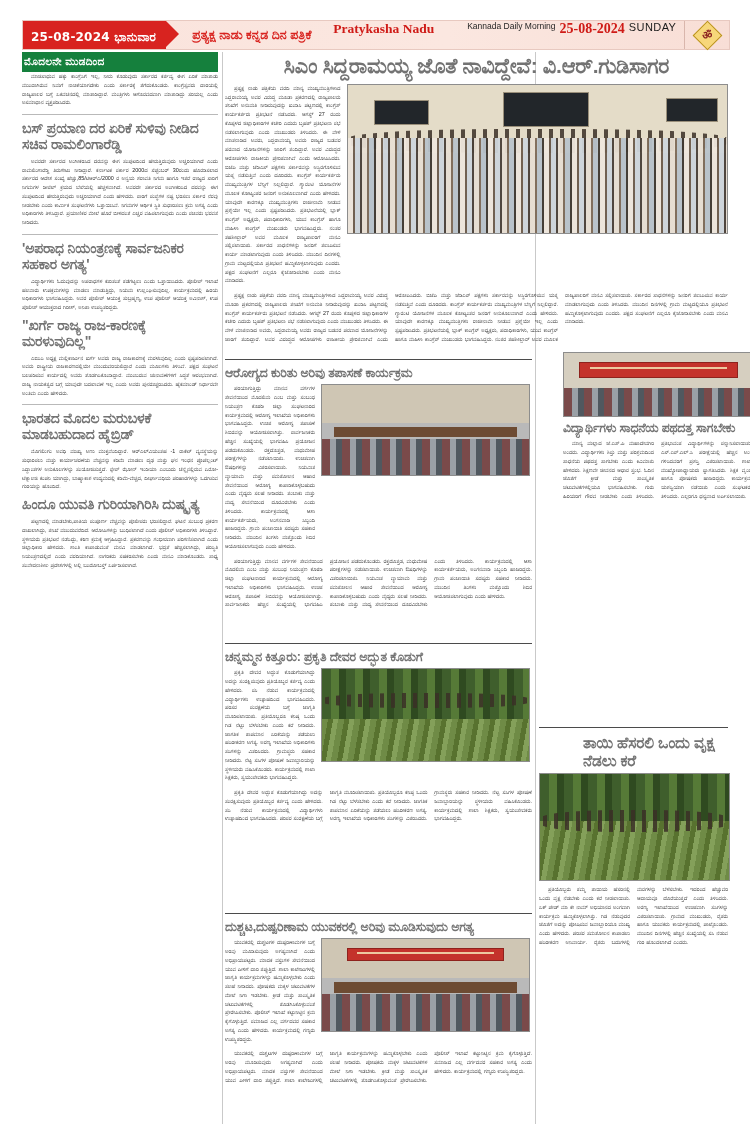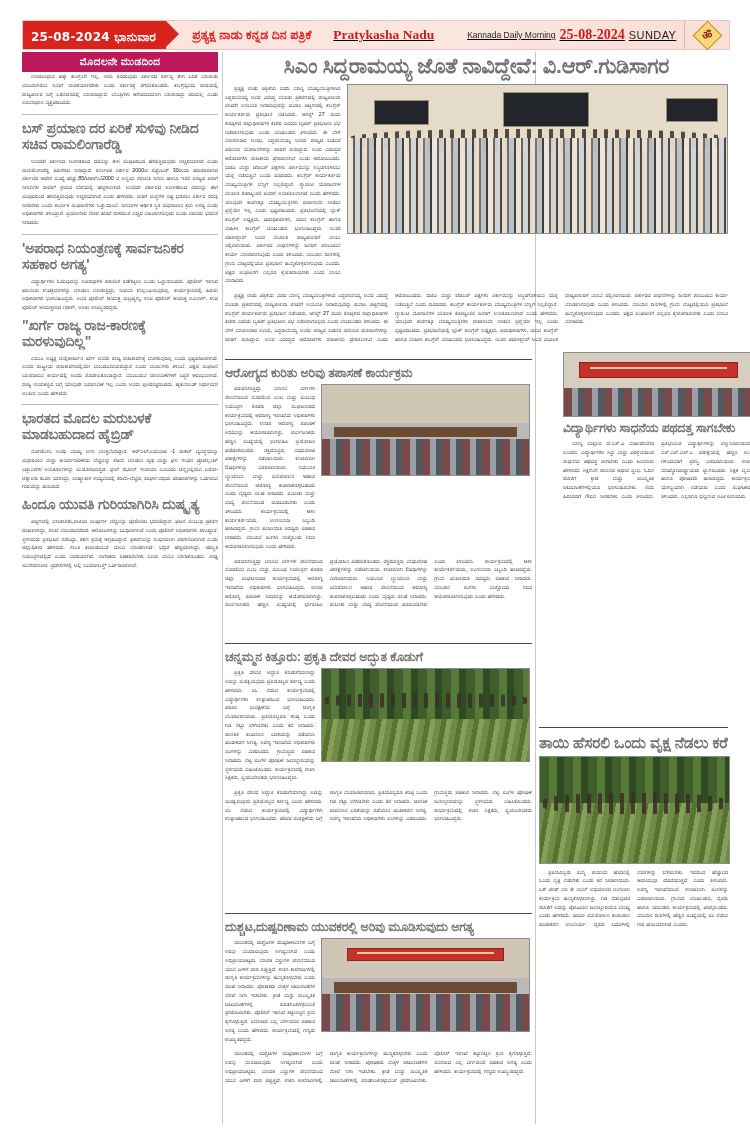--- a/index.html
+++ b/index.html
@@ -30,21 +30,21 @@
   .md-date-tab:after{
     content:"";position:absolute;right:-13px;top:0;bottom:0;width:0;height:0;
     border-top:13.5px solid transparent;border-bottom:13.5px solid transparent;
     border-left:13px solid #d8231f;
   }
   .md-kn-title{
     flex:0 0 auto;padding:0 14px 0 26px;display:flex;align-items:center;
     color:#d8231f;font-size:12.5px;font-weight:bold;
     font-family:"Liberation Sans",sans-serif;white-space:nowrap;
   }
-  .md-mid{flex:1 1 auto;display:flex;align-items:center;justify-content:center;gap:4px;white-space:nowrap;text-decoration:underline;}
+  .md-mid{flex:1 1 auto;display:flex;align-items:flex-start;justify-content:center;gap:4px;white-space:nowrap;}
   .md-en-title{color:#cf1b17;font-size:13.5px;font-weight:bold;font-family:"Liberation Serif",serif;}
   .md-sub{color:#262626;font-size:8.5px;padding-left:29px;}
   .md-en-date{color:#cf1b17;font-size:14px;font-weight:bold;font-family:"Liberation Serif",serif;}
   .md-day{color:#1c1c1c;font-size:11px;letter-spacing:.4px;}
   .md-logo-wrap{
     flex:0 0 44px;border-left:1px solid #d9b6ac;display:flex;align-items:center;justify-content:center;
   }
   .md-logo{
     width:19px;height:19px;transform:rotate(45deg);
     background:#f7d77a;border:1.4px solid #b8901e;
@@ -57,30 +57,30 @@
   .col{position:absolute;top:0;bottom:0;}
   .col-left{left:0;width:196px;}
   .col-mid{left:203px;width:307px;}
   .col-right{left:517px;width:189px;}
   .vrule{position:absolute;top:0;bottom:0;width:1px;background:#c9c9c9;}
   .vrule.v1{left:199.5px;}
   .vrule.v2{left:513px;}
 
   
   .redbar{
-    background:#be185d;color:#fff;text-align:center;font-weight:bold;
+    background:#15803d;color:#fff;text-align:left;font-weight:bold;
     font-size:10.5px;padding:3px 2px 4px;letter-spacing:.3px;
     font-family:"Liberation Sans",sans-serif;
   }
   .hl{
     font-weight:bold;color:#737373;line-height:1.14;
     font-family:"Liberation Sans",sans-serif;
     margin:6px 0 4px;letter-spacing:-.2px;
   }
-  .hl-l{font-size:15.5px;}
+  .hl-l{font-size:15.5px;margin-left:44px;}
   .hl-m{font-size:14px;}
   .hl-s{font-size:12.5px;}
   .hl-main{font-size:21px;text-align:center;margin:2px 0 6px;letter-spacing:-.3px;}
   .hr{border:0;border-top:1px solid #b9b9b9;margin:7px 0 5px;}
   .hr-thick{border:0;border-top:1.6px solid #4b4b4b;margin:7px 0 5px;}
 
   
   .bt{color:#1e1e1e;font-size:5.4px;line-height:1.62;text-align:justify;
       font-family:"Liberation Sans",sans-serif;letter-spacing:-.05px;
       word-spacing:.4px;hyphens:none;}

